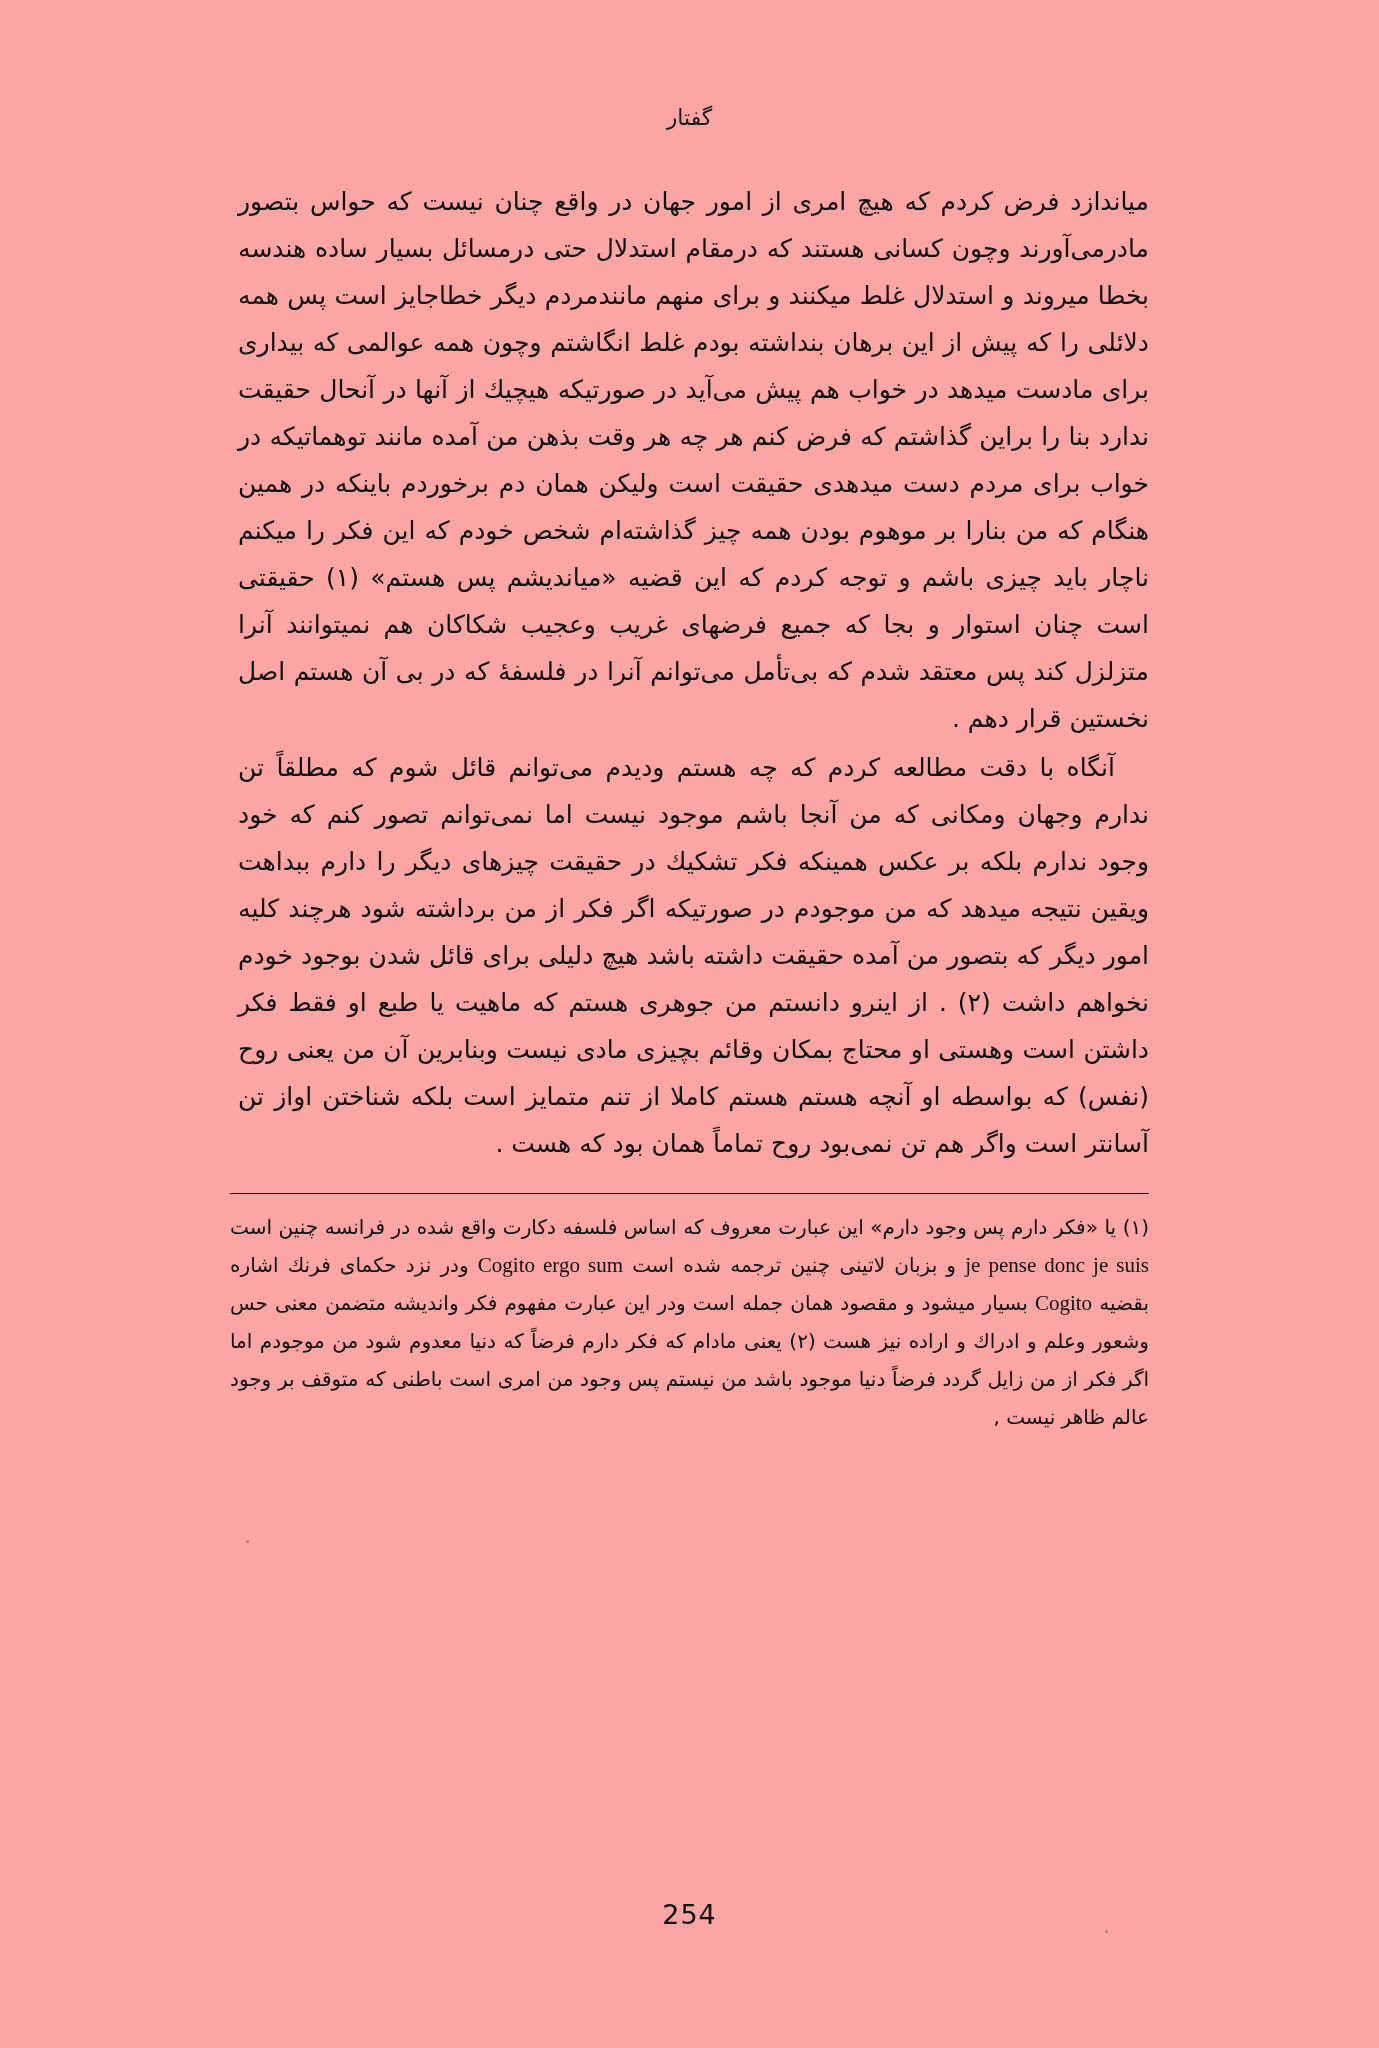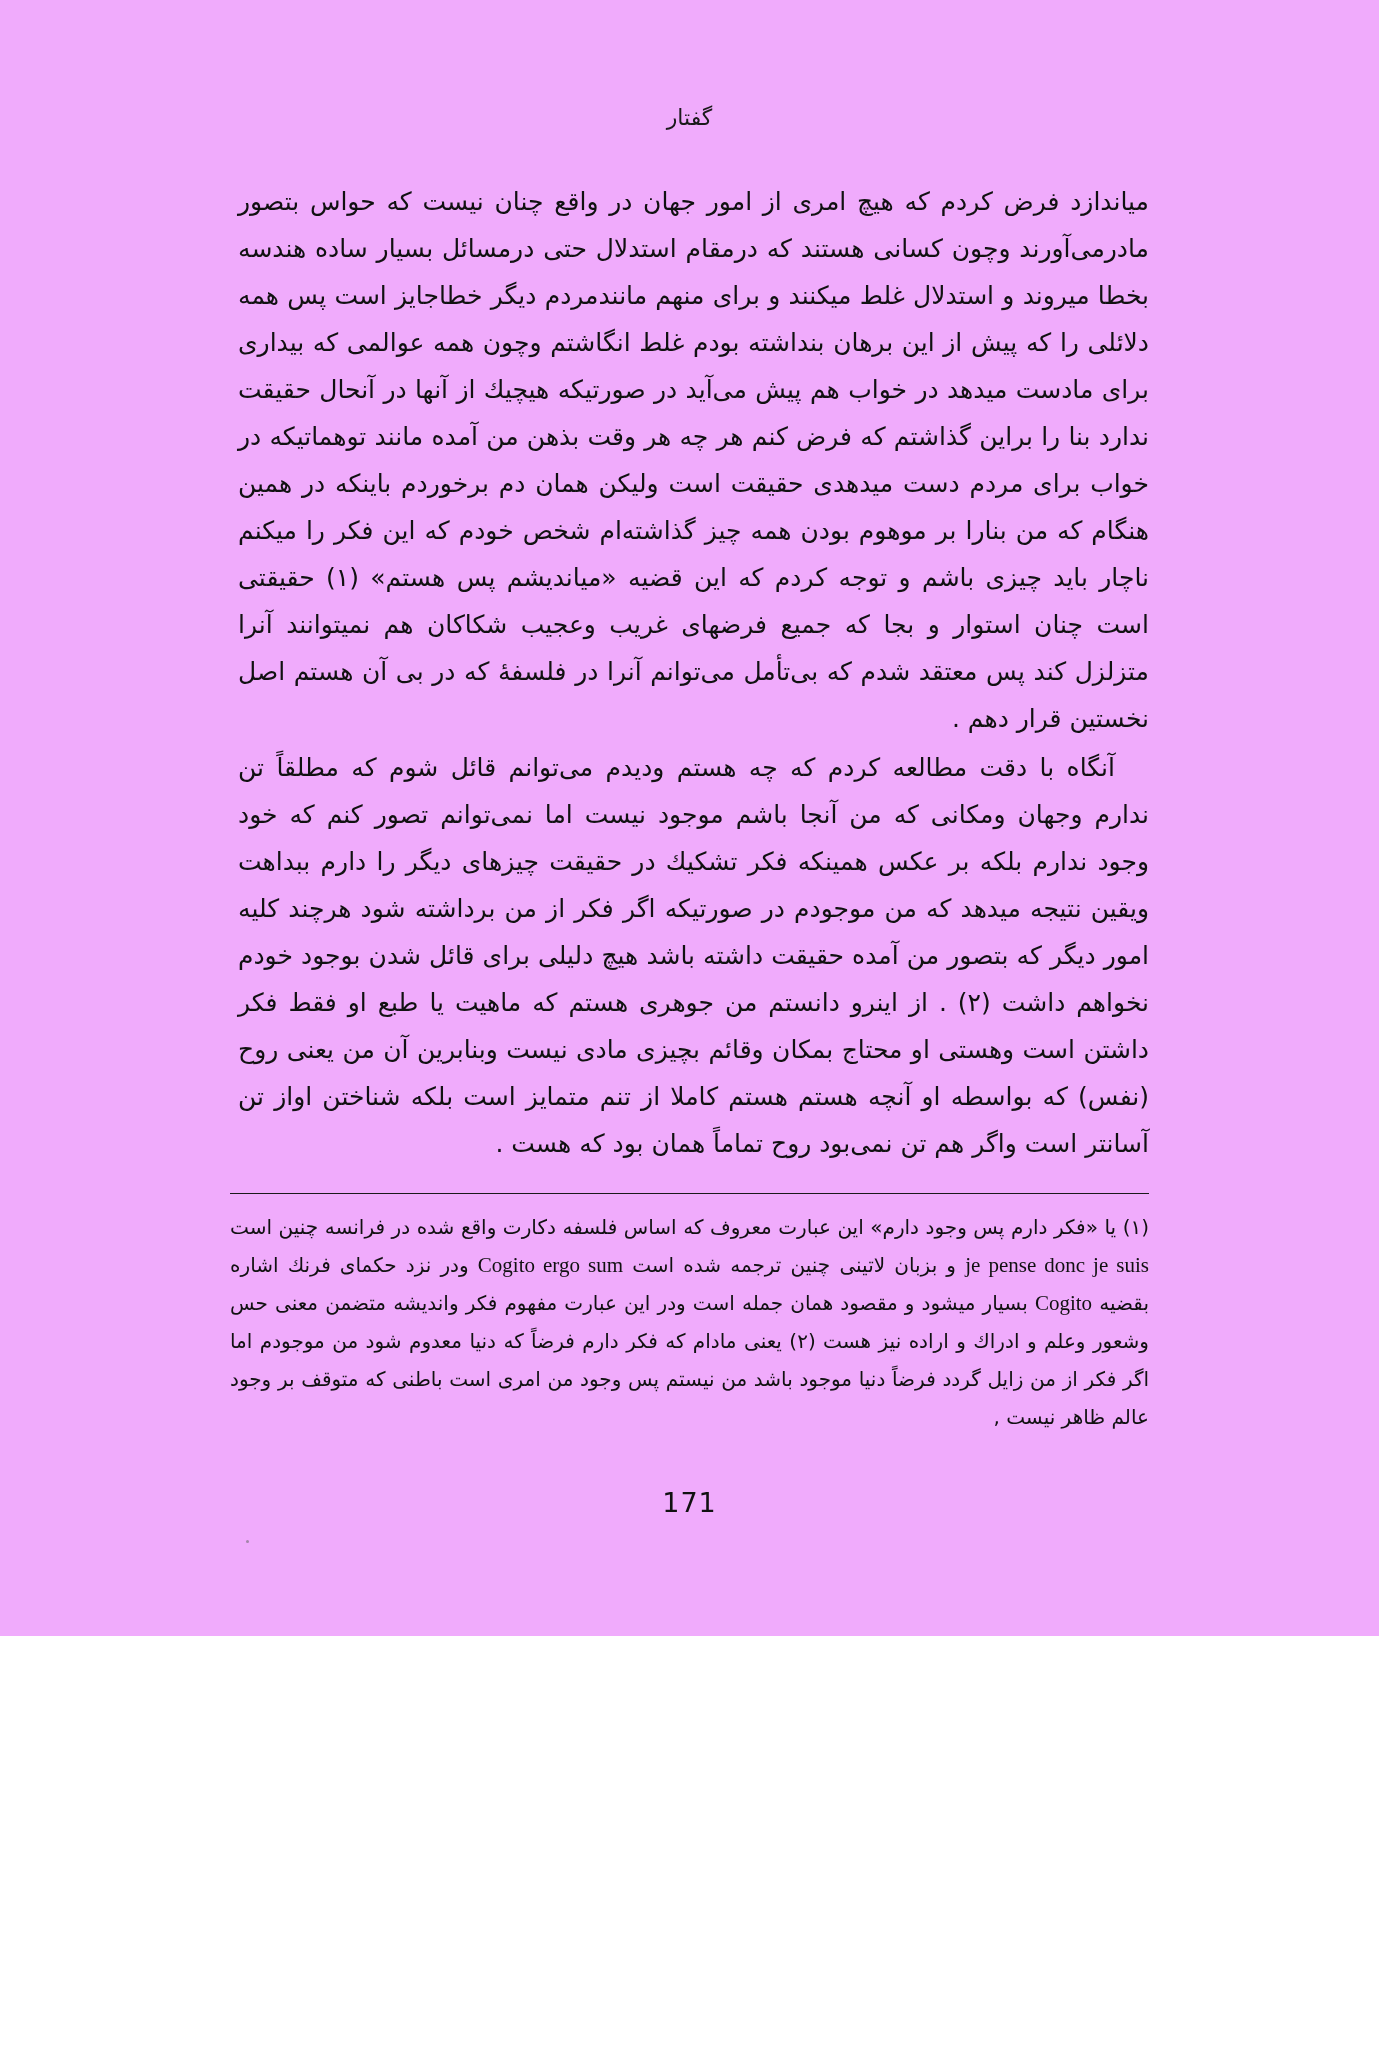--- a/index.html
+++ b/index.html
@@ -6,23 +6,23 @@
     margin: 0;
     padding: 0;
     background: #ffffff;
   }
   body {
     font-family: "DejaVu Sans", sans-serif;
   }
   .page {
     position: relative;
     width: 1379px;
-    height: 1636px;
+    height: 2048px;
     margin: 0 auto;
-    background: #f0abfc;
+    background: #fca5a5;
     overflow: hidden;
   }
   .page-inner {
     position: absolute;
     top: 0;
     left: 0;
     right: 0;
     bottom: 0;
     padding: 105px 230px 60px 230px;
     box-sizing: border-box;
@@ -108,17 +108,17 @@
     </div>
 
     <hr class="footnote-rule">
 
     <div class="footnotes">
       <p>(١) یا «فکر دارم پس وجود دارم» این عبارت معروف که اساس فلسفه دکارت واقع شده در فرانسه چنین است <span class="latin">je pense donc je suis</span> و بزبان لاتینی چنین ترجمه شده است <span class="latin">Cogito ergo sum</span> ودر نزد حکمای فرنك اشاره بقضیه <span class="latin">Cogito</span> بسیار میشود و مقصود همان جمله است ودر این عبارت مفهوم فکر واندیشه متضمن معنی حس وشعور وعلم و ادراك و اراده نیز هست (٢) یعنی مادام که فکر دارم فرضاً که دنیا معدوم شود من موجودم اما اگر فکر از من زایل گردد فرضاً دنیا موجود باشد من نیستم پس وجود من امری است باطنی که متوقف بر وجود عالم ظاهر نیست ,</p>
     </div>
 
   </div>
 
-  <div class="page-number">171</div>
+  <div class="page-number">254</div>
 
   <span class="speck" style="top:1930px; left:1105px;"></span>
   <span class="speck" style="top:1540px; left:246px;"></span>
 </div>
 
 </body></html>

